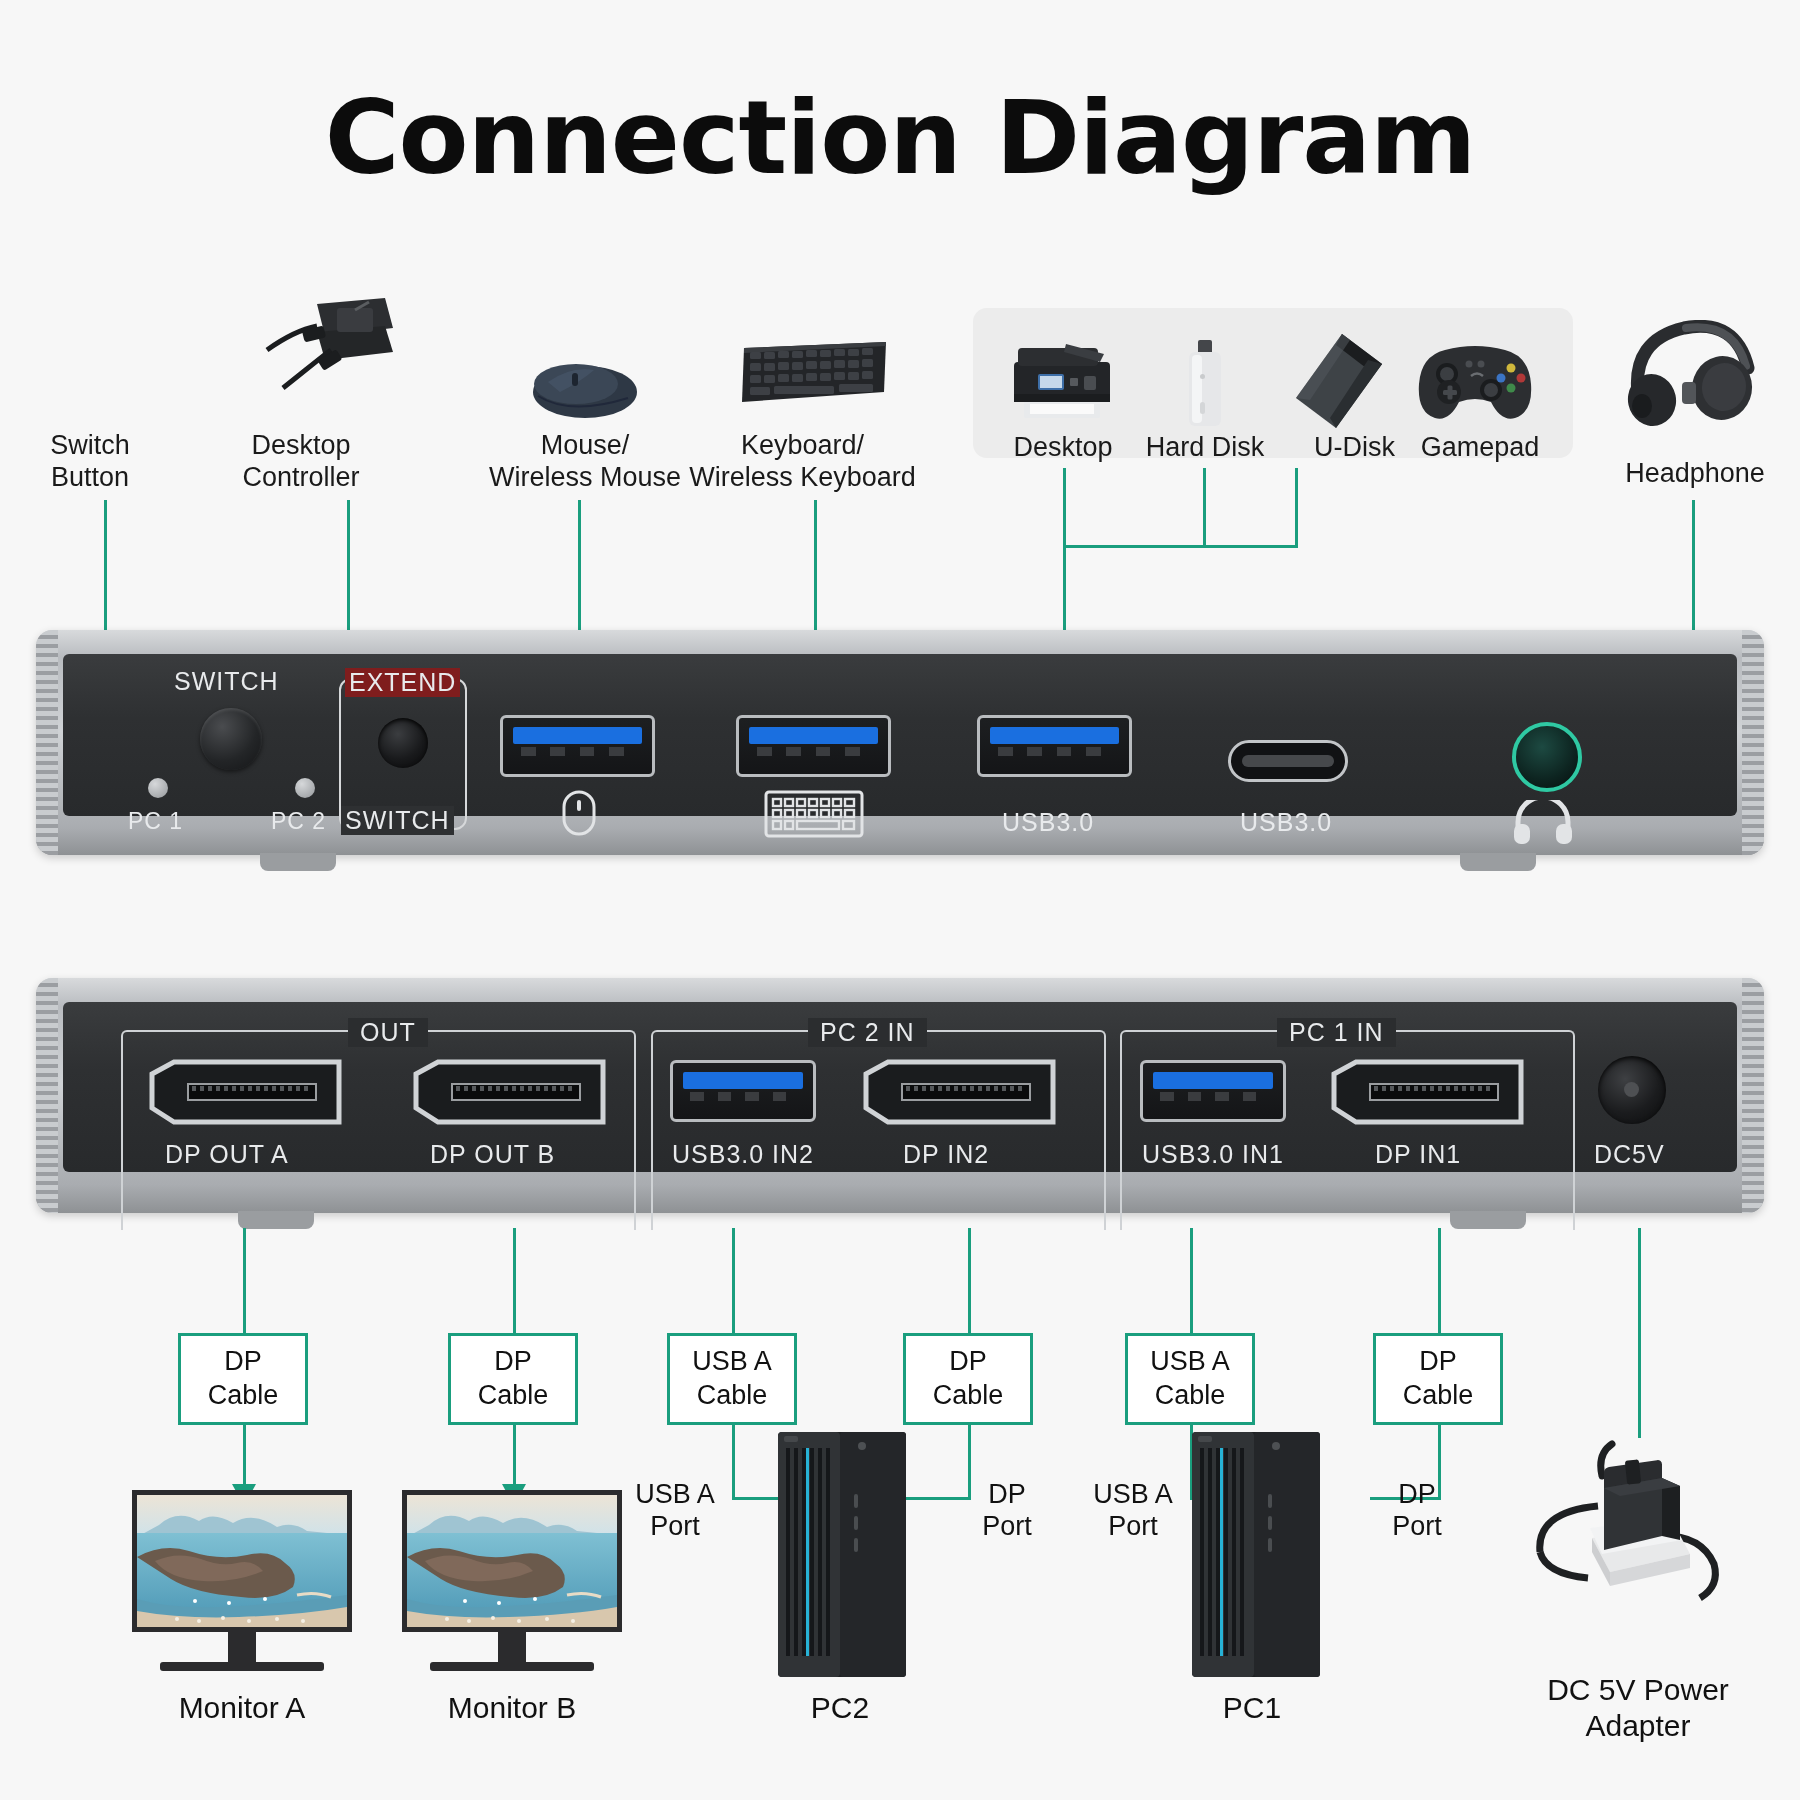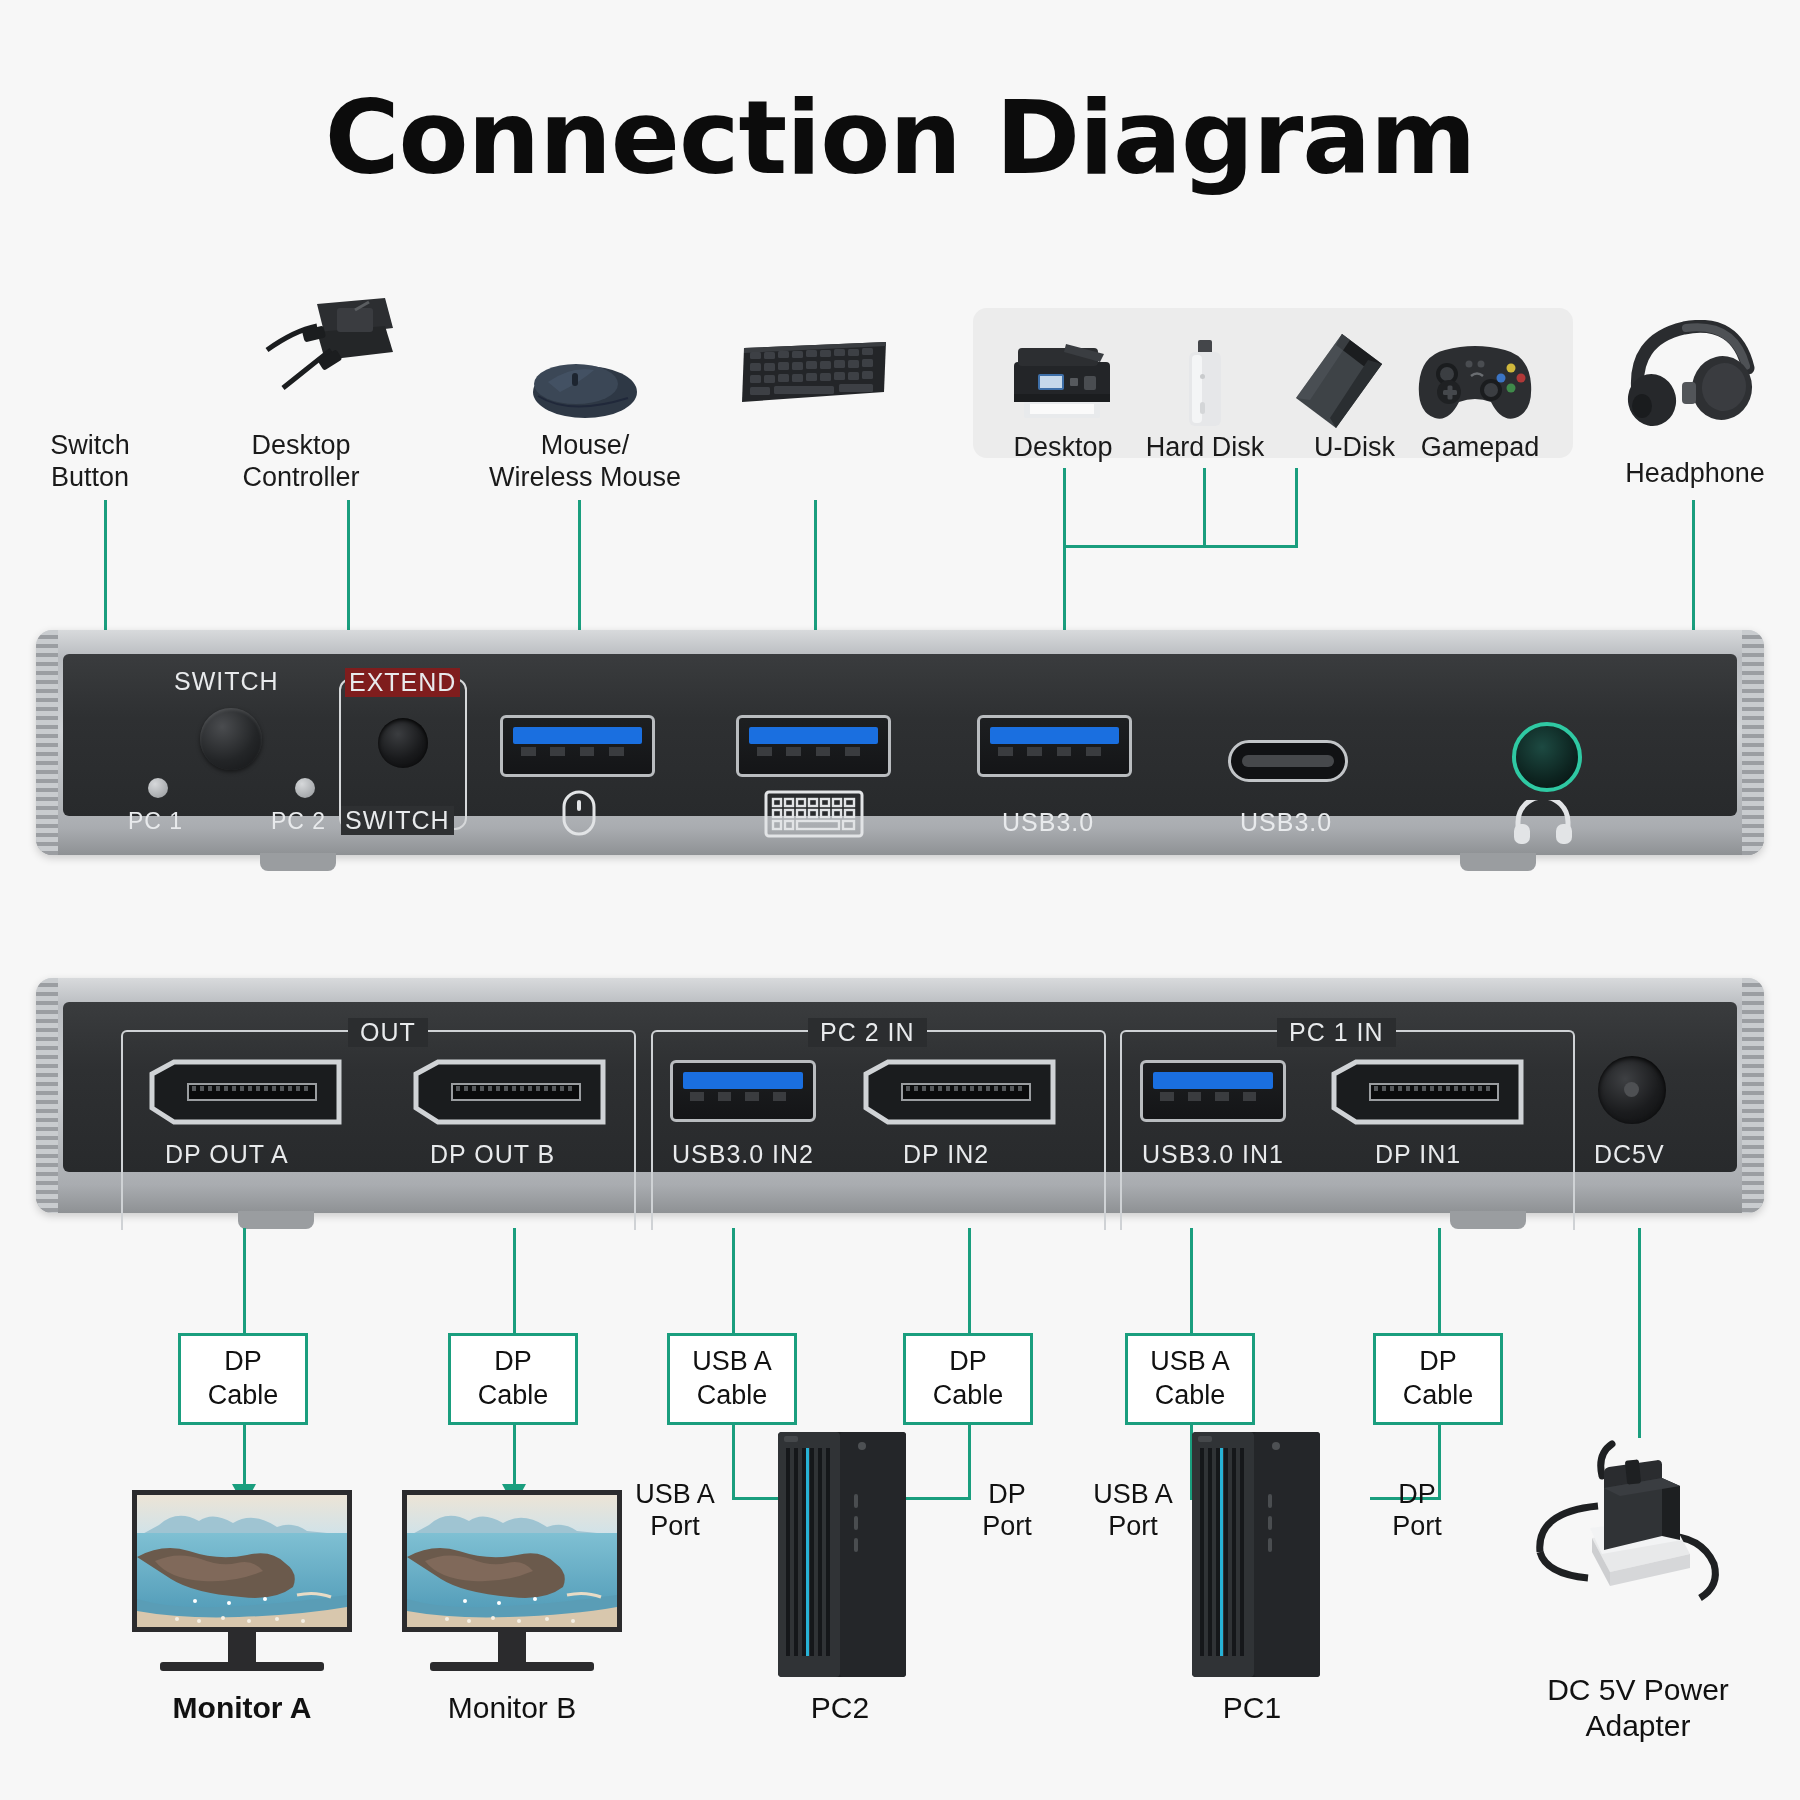--- a/index.html
+++ b/index.html
@@ -294,20 +294,22 @@
           <rect x="80" y="33" width="11" height="8" rx="1.5"></rect>
         <rect x="94" y="32" width="11" height="8" rx="1.5"></rect>
           <rect x="108" y="32" width="11" height="8" rx="1.5"></rect>
         <rect x="122" y="31" width="11" height="8" rx="1.5"></rect>
         <rect x="34" y="46" width="60" height="8" rx="1.5"></rect>
         <rect x="10" y="47" width="20" height="8" rx="1.5"></rect>
         <rect x="99" y="44" width="34" height="8" rx="1.5"></rect>
       </g>
     </svg>
   </div>
+  <div class="cap" style="left:665px; top:430px; width:275px;">Keyboard/
+Wireless Keyboard</div>
 
   <div class="abs" style="left:1008px; top:340px; width:110px; height:85px;">
     <svg width="110" height="85" viewBox="0 0 110 85">
       <rect x="6" y="22" width="96" height="40" rx="4" fill="#232528"></rect>
       <rect x="10" y="8" width="80" height="18" rx="4" fill="#2c2e31"></rect>
       <path d="M58 4 L96 14 L92 22 L56 12 Z" fill="#3a3d41"></path>
       <rect x="30" y="34" width="26" height="16" rx="2" fill="#3e6fa8"></rect>
       <rect x="32" y="36" width="22" height="12" fill="#c6d8ea"></rect>
       <rect x="62" y="38" width="8" height="8" rx="1" fill="#56595d"></rect>
       <rect x="76" y="36" width="12" height="14" rx="2" fill="#4a4d51"></rect>
@@ -695,21 +697,21 @@
           <circle cx="58" cy="106" r="2"></circle>
             <circle cx="92" cy="108" r="2"></circle>
             <circle cx="128" cy="104" r="2"></circle>
         </g>
         <path d="M160 100 q18 -4 34 2" stroke="#e8dcc6" stroke-width="3" fill="none"></path>
       </svg>
     </div>
     <div class="mon-neck" style="left:96px; top:142px; width:28px; height:35px;"></div>
     <div class="mon-base" style="left:28px; top:172px; width:164px; height:9px;"></div>
   </div>
-  <div class="bcap" style="left:132px; top:1690px; width:220px;font-weight:bold;">Monitor A</div>
+  <div class="bcap" style="left:132px; top:1690px; width:220px;">Monitor A</div>
 
   <div class="monitor" style="left:402px; top:1490px; width:220px; height:180px;">
     <div class="mon-screen" style="width:220px; height:142px;">
       <svg width="210" height="132" viewBox="0 0 210 132" preserveAspectRatio="none">
         <defs>
           <linearGradient id="skyB" x1="0" y1="0" x2="0" y2="1">
             <stop offset="0%" stop-color="#ece4d6"></stop>
               <stop offset="100%" stop-color="#cfe2ea"></stop>
           </linearGradient>
           <linearGradient id="seaB" x1="0" y1="0" x2="0" y2="1">

